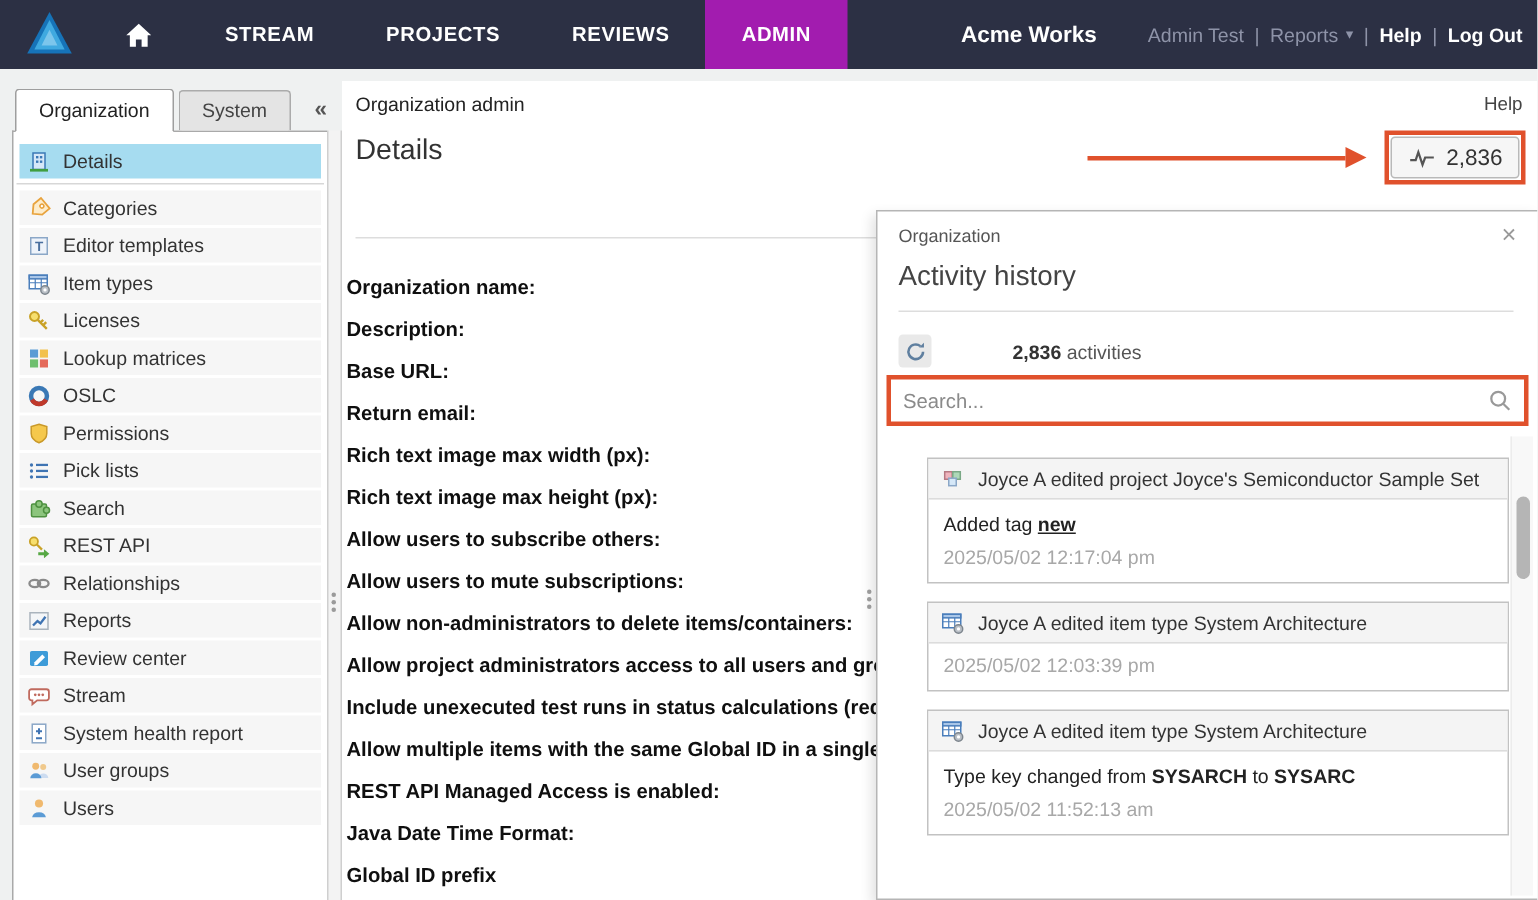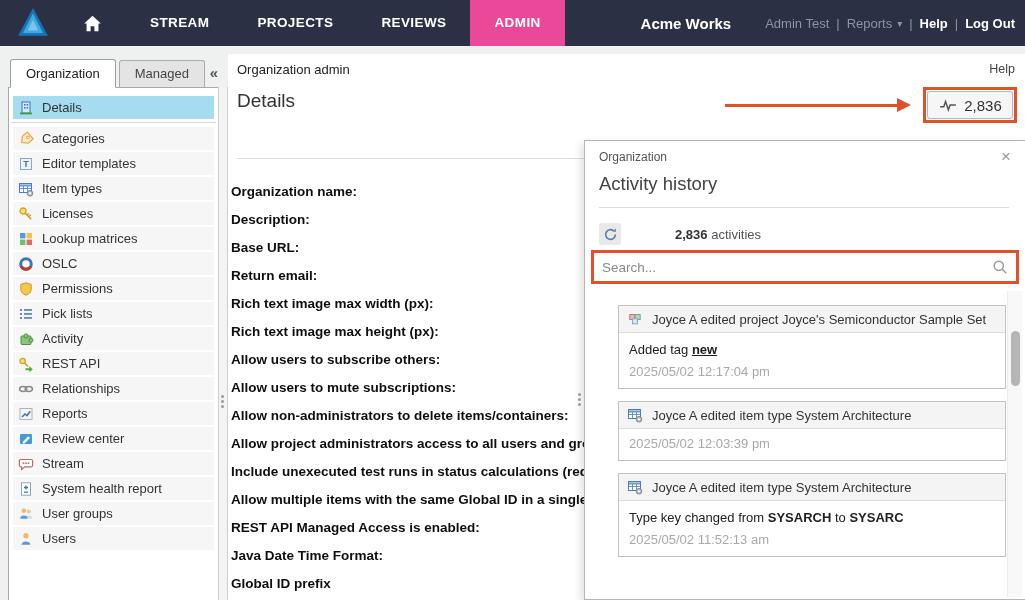--- a/index.html
+++ b/index.html
@@ -7,21 +7,21 @@
               font-family:"Liberation Sans", sans-serif; }
 
   
   .navbar { position:relative; height:46px; background:#2c3044; display:flex; align-items:center;
             padding-left:16px; color:#fff; }
   .logo { width:34px; height:32px; margin-right:22px; display:flex; align-items:center; cursor:pointer; }
   .home-btn { width:40px; height:46px; display:flex; align-items:center; justify-content:center; margin-right:14px; cursor:pointer; }
   .nav-items { display:flex; height:46px; }
   .nav-item { line-height:46px; padding:0 24px; font-size:13.5px; font-weight:700; letter-spacing:.4px;
               color:#fff; cursor:pointer; }
-  .nav-item.active { background:#ec4899; }
+  .nav-item.active { background:#a21caf; }
   .nav-spacer { flex:1; }
   .workspace { font-size:15px; font-weight:700; margin-right:34px; }
   .nav-right { display:flex; align-items:center; font-size:13px; padding-right:10px; white-space:nowrap; }
   .nav-right .muted { color:#8e93a8; }
   .nav-right .sep { color:#8e93a8; margin:0 7px; }
   .nav-right .strong { color:#fff; font-weight:700; }
   .nav-right .item { cursor:pointer; }
   .chev-down { display:inline-block; font-size:10px; color:#8e93a8; margin-left:5px; }
 
   
@@ -135,21 +135,21 @@
     <span class="strong item">Help</span>
     <span class="sep">|</span>
     <span class="strong item">Log Out</span>
   </div>
 </header>
 
 <div class="page">
 
   <div class="side-tabs">
     <div class="tab active">Organization</div>
-    <div class="tab inactive">Managed</div>
+    <div class="tab inactive">System</div>
     <div class="collapse-btn">«</div>
   </div>
 
   <aside class="side-panel">
     <ul class="side-list" id="side-list">
         <li class="side-item selected">
           <span style="display: flex;">
             <svg viewBox="0 0 16 16">
               <rect x="4" y="2" width="8" height="11" fill="#d6e8f8" stroke="#3a78b5"></rect>
               <rect x="6" y="4" width="1.6" height="1.6" fill="#3a78b5"></rect>
@@ -247,21 +247,21 @@
           <span>Pick lists</span>
         </li>
         <li class="side-item">
           <span style="display: flex;">
             <svg viewBox="0 0 16 16">
               <rect x="3" y="5" width="10" height="8.5" rx="1" fill="#8cc57d" stroke="#4e9140"></rect>
               <circle cx="8" cy="5" r="2.1" fill="#8cc57d" stroke="#4e9140"></circle>
               <circle cx="13" cy="9.2" r="2" fill="#8cc57d" stroke="#4e9140"></circle>
             </svg>
           </span>
-          <span>Activity</span>
+          <span>Search</span>
         </li>
         <li class="side-item">
           <span style="display: flex;">
             <svg viewBox="0 0 16 16">
               <circle cx="4.6" cy="5" r="2.7" fill="#f7df6e" stroke="#c9a227" stroke-width="1.2"></circle>
               <path d="M6.6 7 L10 10.4" stroke="#c9a227" stroke-width="1.5"></path>
               <path d="M7.5 12.2 h3.8 v-2 l3.6 3 -3.6 3 v-2 h-3.8 z" fill="#57a845"></path>
             </svg>
           </span>
           <span>REST API</span>

